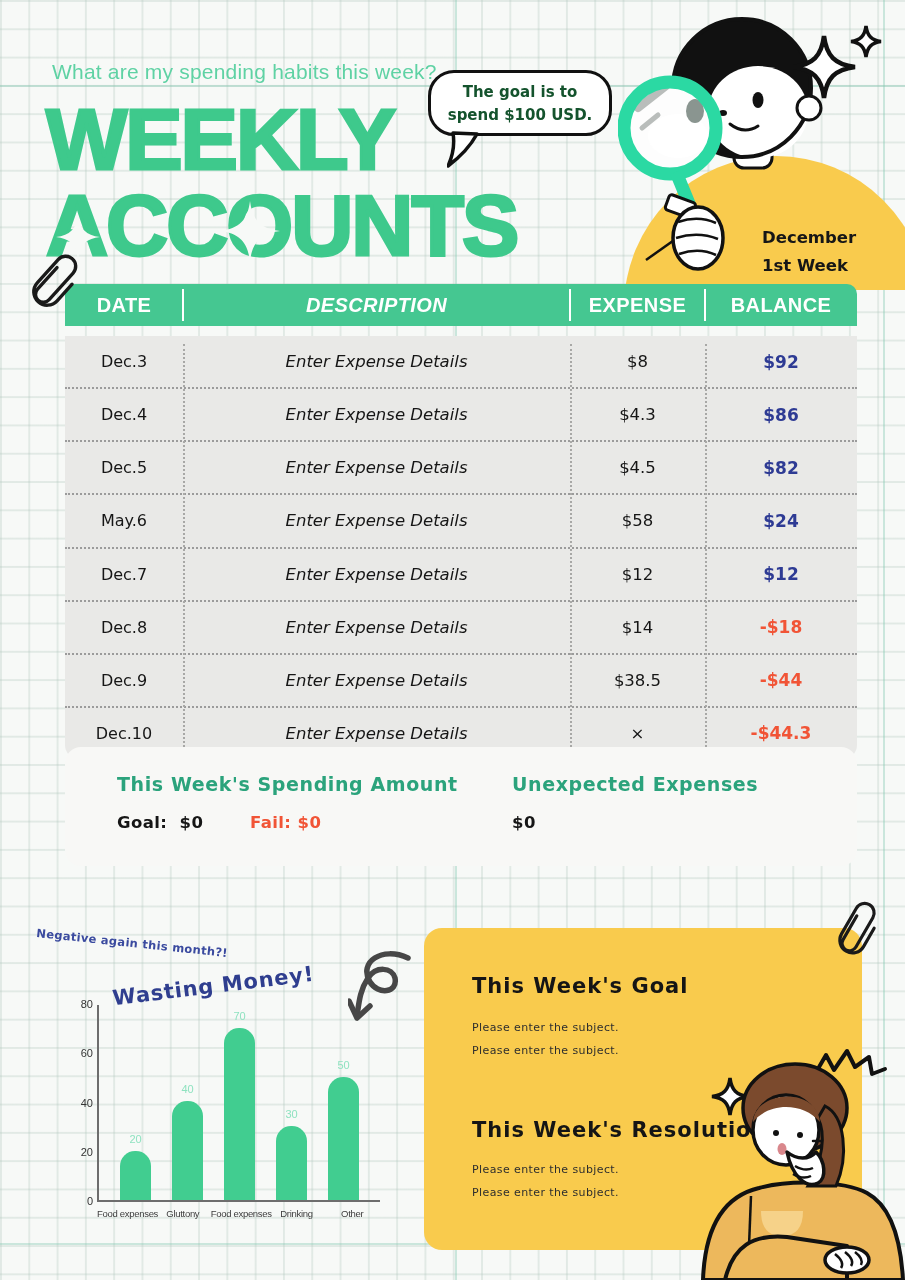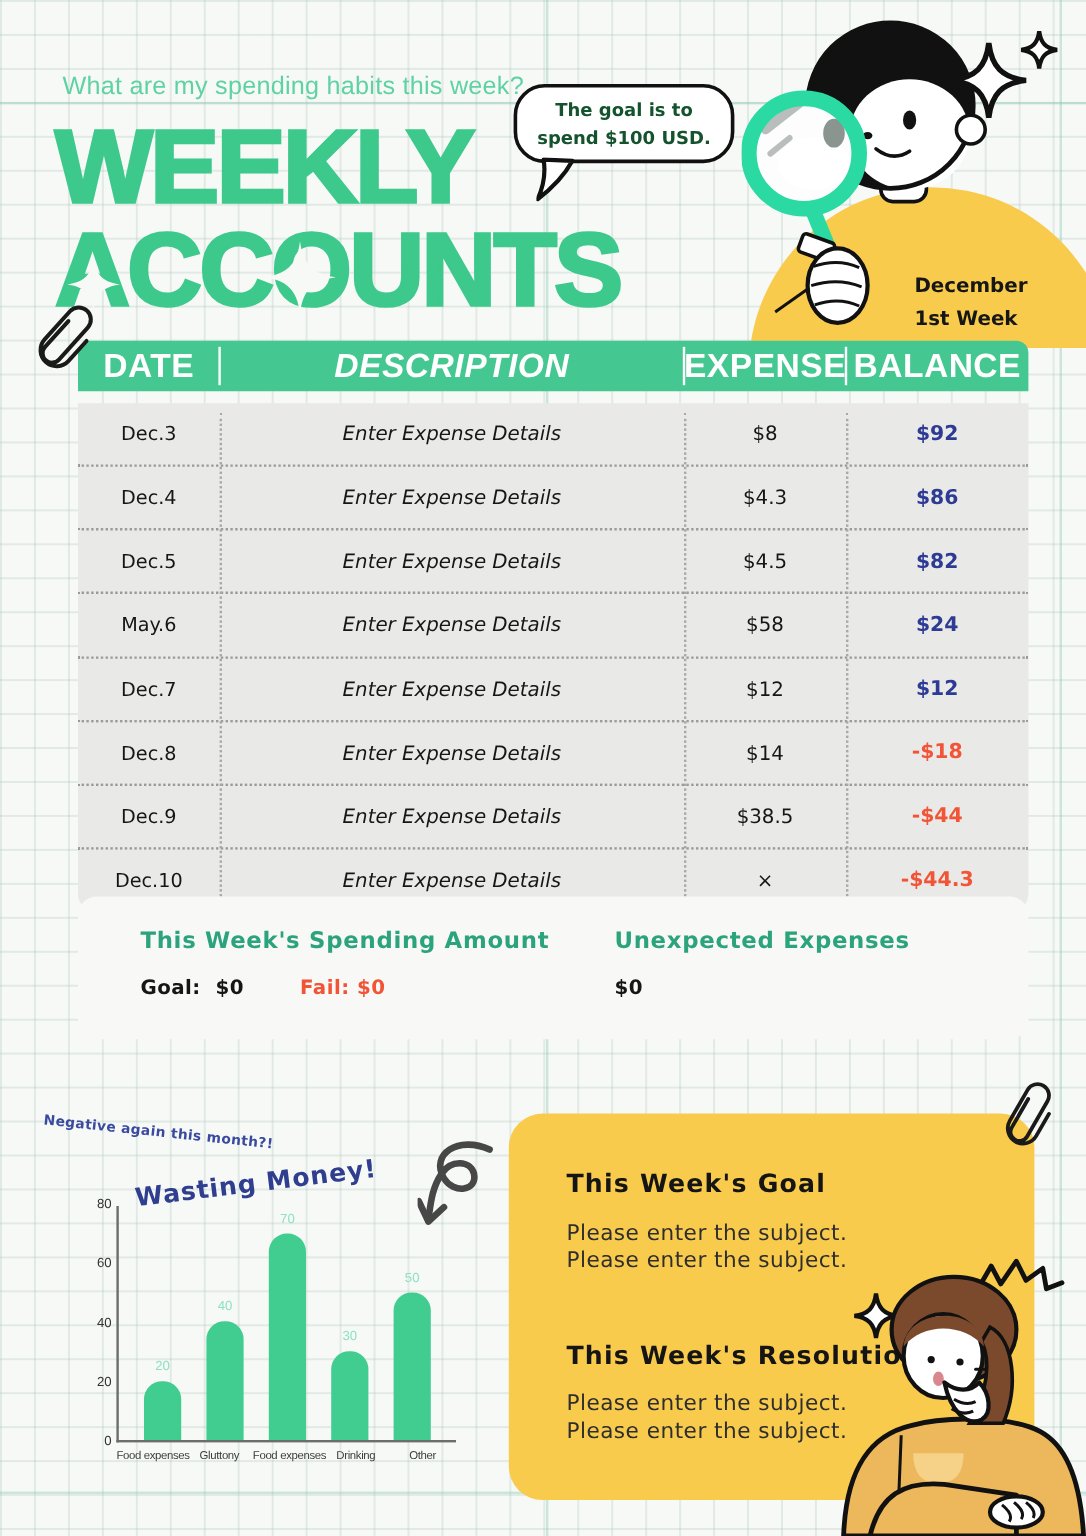--- a/index.html
+++ b/index.html
@@ -32,21 +32,21 @@
   .period { left:762px; top:224px; width:110px; text-align:left; z-index:4;
     font-size:16.5px; font-weight:bold; color:#161616; line-height:28px; }
 
   .boy { left:618px; top:8px; z-index:1; }
   .sparkles-top { left:793px; top:24px; z-index:3; }
   .clip { z-index:6; }
 
   
   .thead { left:65px; top:284px; width:792px; height:42px; background:#45c791;
     border-radius:10px 10px 0 0; display:flex; align-items:center; z-index:5;
-    font-family:"Liberation Sans",sans-serif; font-weight:bold; font-size:28px;
+    font-family:"Liberation Sans",sans-serif; font-weight:bold; font-size:20px;
     color:#fff; letter-spacing:.4px; }
   .th { text-align:center; position:relative; height:100%;
     display:flex; align-items:center; justify-content:center; }
   .th:not(:last-child)::after { content:''; position:absolute; right:-1px; top:5px;
     bottom:5px; width:2.5px; background:#fff; }
   .c-date{ width:118px; } .c-desc{ width:387px;font-style:italic; } .c-exp{ width:135px; } .c-bal{ flex:1; }
 
   .tbody { left:65px; top:336px; width:792px; height:423px; background:#e9e9e7;
     border-radius:0 0 14px 14px; display:flex; flex-direction:column; z-index:5; }
   .tr { flex:1; display:flex; align-items:center; }
@@ -83,24 +83,24 @@
     font-size:11px; color:#8fe2c0; font-family:"Liberation Sans",sans-serif; }
   .yticks span { position:absolute; left:-30px; width:24px; text-align:right;
     font-size:11px; color:#333; font-family:"Liberation Sans",sans-serif; }
   .cats { position:absolute; left:0; top:203px; width:283px; display:flex;
     justify-content:space-evenly; }
   .cat { width:58px; text-align:center; font-size:9.5px; letter-spacing:-.3px;
     white-space:nowrap; color:#3c3c3c; font-family:"Liberation Sans",sans-serif; }
 
   
   .goal-card { left:424px; top:928px; width:438px; height:322px; background:#f9cb4d;
-    border-radius:28px; z-index:1; }
+    border-radius:18px; z-index:1; }
   .card-title { position:absolute; left:48px; font-size:21px; font-weight:bold;
     color:#151515; letter-spacing:1px; }
-  .card-lines { position:absolute; left:48px; font-size:18px; color:#2e2e2e;
+  .card-lines { position:absolute; left:48px; font-size:11px; color:#2e2e2e;
     line-height:23px; letter-spacing:.4px; }
   .ct1 { top:46px; } .cl1 { top:88px; } .ct2 { top:190px; } .cl2 { top:230px; }
   .woman { left:695px; top:1048px; z-index:3; }
 </style>
 </head>
 <body>
 
 <div class="page">
 
   <div class="accent-line" style="left:455px;top:0;width:2px;height:100%;"></div>

